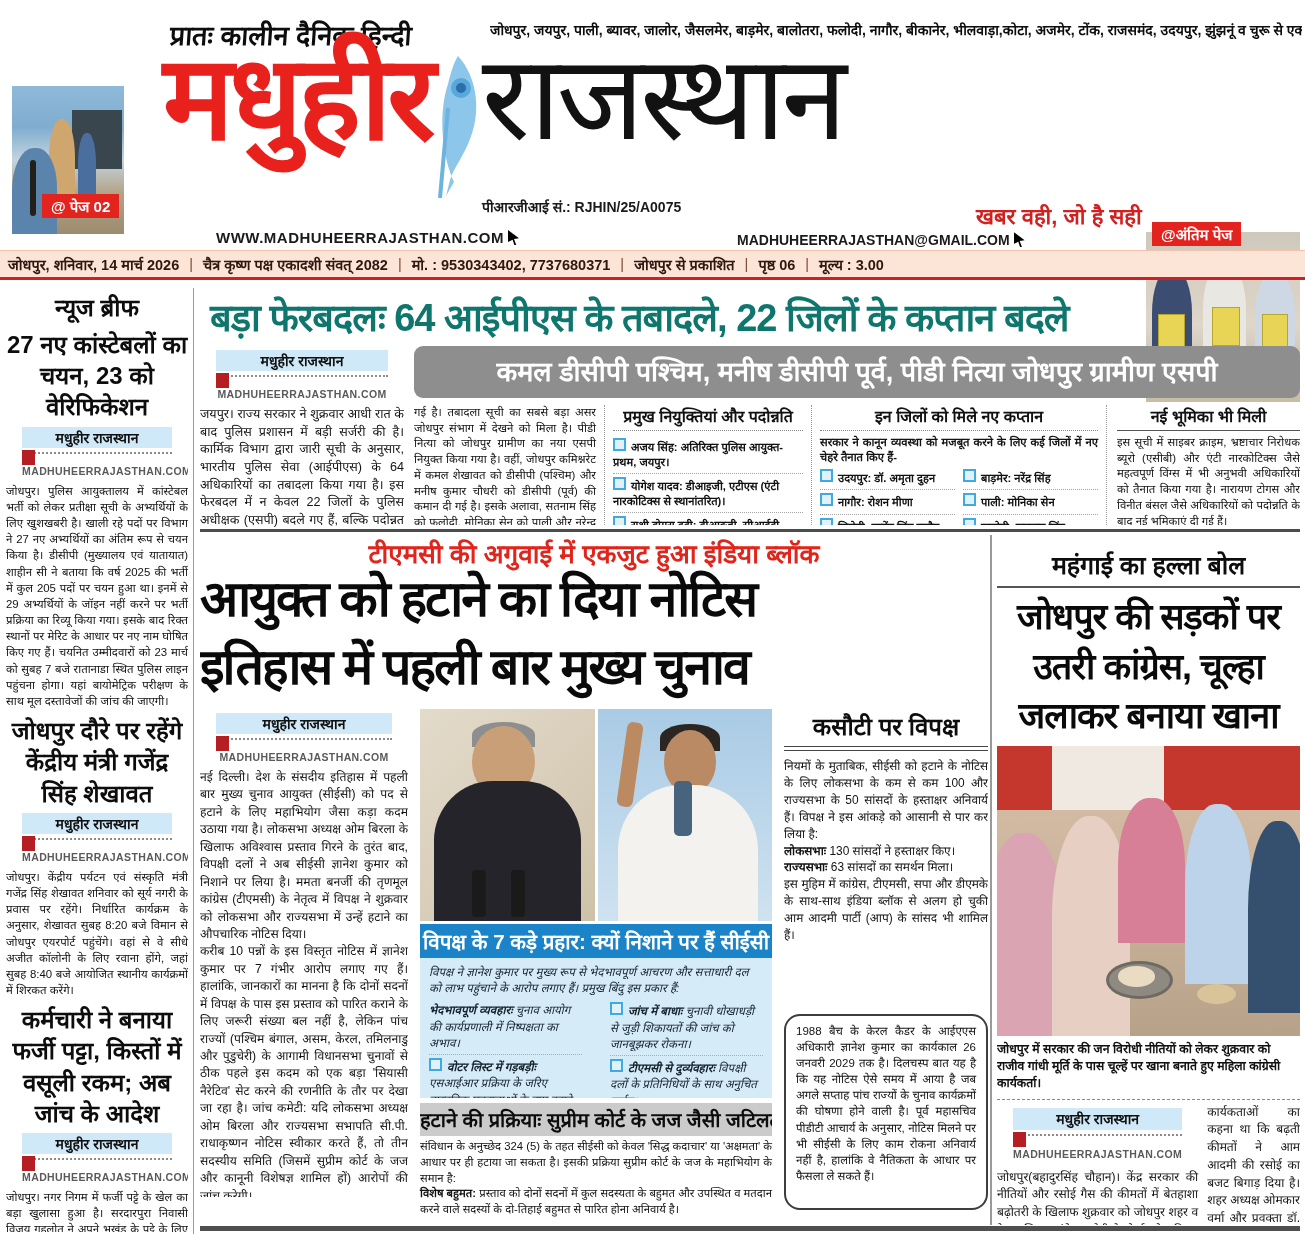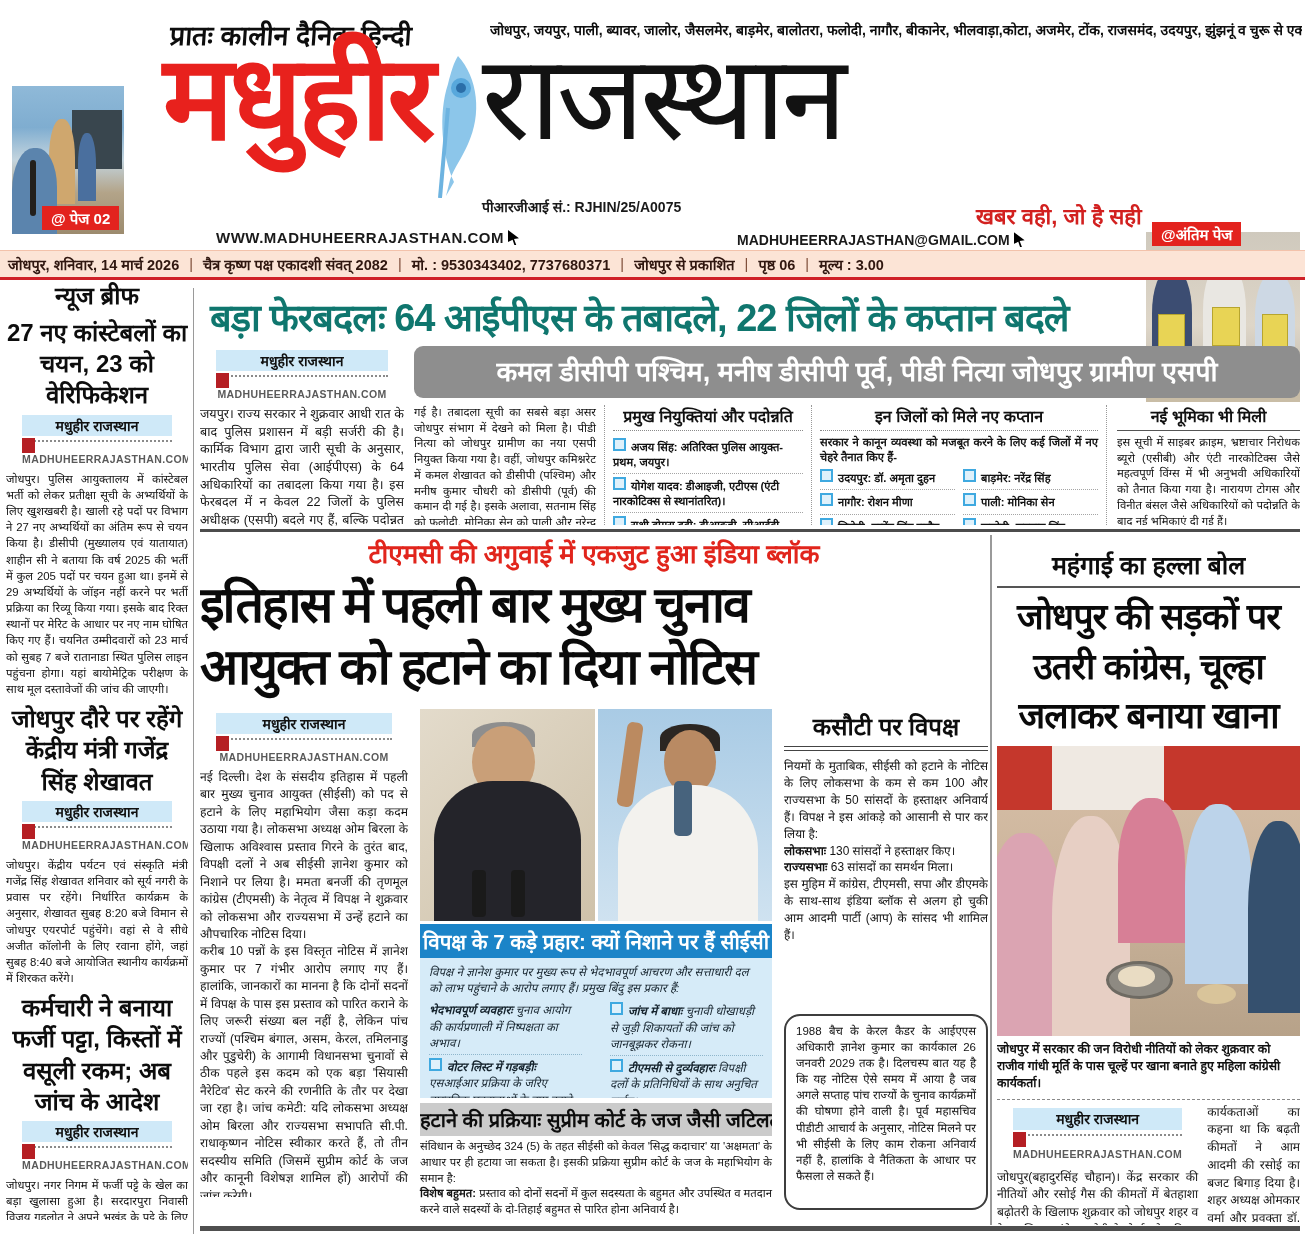--- a/index.html
+++ b/index.html
@@ -101,21 +101,21 @@
   <div class="abs tagline" style="left:170px;top:16px">प्रातः कालीन दैनिक हिन्दी</div>
   <div class="abs cities" style="left:490px;top:20px">जोधपुर, जयपुर, पाली, ब्यावर, जालोर, जैसलमेर, बाड़मेर, बालोतरा, फलोदी, नागौर, बीकानेर, भीलवाड़ा,कोटा, अजमेर, टोंक, राजसमंद, उदयपुर, झुंझनूं व चुरू से एक साथ प्रसारित</div>
 
   <div class="abs photo ph-class" style="left:12px;top:86px;width:112px;height:148px">
     <span class="blackboard"></span>
     <span class="teacher"></span>
     <span class="student"></span>
     <span class="girl"></span>
     <span class="braid"></span>
   </div>
-  <div class="abs plabel" style="left:42px;top:206px">@ पेज 02</div>
+  <div class="abs plabel" style="left:42px;top:194px">@ पेज 02</div>
 
   <div class="abs masthead" style="left:163px;top:42px">
     <span class="mh-red">मधुहीर</span>
     <span style="margin:6px -6px 0 -4px">
       <svg width="60" height="150" viewBox="0 0 60 150">
         <path d="M30 8 C50 30 54 66 40 96 C34 110 26 120 22 132 L18 148 L26 134 C14 108 10 66 20 36 C23 24 26 14 30 8 Z" fill="#8cc6ea"></path>
         <circle cx="33" cy="40" r="10" fill="#58a8dc"></circle>
         <circle cx="33" cy="40" r="5" fill="#2b6ea8"></circle>
         <path d="M20 60 L12 150" stroke="#6db3e0" stroke-width="4" fill="none"></path>
       </svg>
@@ -152,21 +152,21 @@
     <span class="sep">|</span>
     <span>जोधपुर से प्रकाशित</span>
     <span class="sep">|</span>
     <span>पृष्ठ 06</span>
     <span class="sep">|</span>
     <span>मूल्य : 3.00</span>
   </div>
 
   <div class="abs vline" style="left:193px;top:288px;width:1px;height:946px"></div>
 
-  <div class="abs" style="left:6px;top:278px;width:182px;height:942px;overflow:hidden">
+  <div class="abs" style="left:6px;top:290px;width:182px;height:942px;overflow:hidden">
     <div class="nb-title">न्यूज ब्रीफ</div>
     <div class="nb-head">27 नए कांस्टेबलों का चयन, 23 को वेरिफिकेशन</div>
     <div class="byline">
       <div class="by-bar">मधुहीर राजस्थान</div>
       <div class="by-dots">
           <span class="by-sq"></span>
         </div>
       <div class="by-site">MADHUHEERRAJASTHAN.COM</div>
     </div>
     <div class="bt nb-body">जोधपुर। पुलिस आयुक्तालय में कांस्टेबल भर्ती को लेकर प्रतीक्षा सूची के अभ्यर्थियों के लिए खुशखबरी है। खाली रहे पदों पर विभाग ने 27 नए अभ्यर्थियों का अंतिम रूप से चयन किया है। डीसीपी (मुख्यालय एवं यातायात) शाहीन सी ने बताया कि वर्ष 2025 की भर्ती में कुल 205 पदों पर चयन हुआ था। इनमें से 29 अभ्यर्थियों के जॉइन नहीं करने पर भर्ती प्रक्रिया का रिव्यू किया गया। इसके बाद रिक्त स्थानों पर मेरिट के आधार पर नए नाम घोषित किए गए हैं। चयनित उम्मीदवारों को 23 मार्च को सुबह 7 बजे रातानाडा स्थित पुलिस लाइन पहुंचना होगा। यहां बायोमेट्रिक परीक्षण के साथ मूल दस्तावेजों की जांच की जाएगी।</div>
@@ -234,22 +234,22 @@
             <div class="tcol-title" style="border-bottom:1px solid #555">नई भूमिका भी मिली</div>
             <div class="bt" style="font-size:11.4px;line-height:1.38">इस सूची में साइबर क्राइम, भ्रष्टाचार निरोधक ब्यूरो (एसीबी) और एंटी नारकोटिक्स जैसे महत्वपूर्ण विंग्स में भी अनुभवी अधिकारियों को तैनात किया गया है। नारायण टोगस और विनीत बंसल जैसे अधिकारियों को पदोन्नति के बाद नई भूमिकाएं दी गई हैं।</div>
           </div>
         </div>
       </div>
     </div>
   </div>
 
   <div class="abs" style="left:200px;top:535px;width:788px;height:690px;overflow:hidden">
     <div class="kicker-red" style="">टीएमसी की अगुवाई में एकजुट हुआ इंडिया ब्लॉक</div>
+    <div class="ms-line" style="margin-top:-6px">आयुक्त को हटाने का दिया नोटिस</div>
     <div class="ms-line">इतिहास में पहली बार मुख्य चुनाव</div>
-    <div class="ms-line" style="margin-top:-6px">आयुक्त को हटाने का दिया नोटिस</div>
     <div style="display:flex;gap:12px;margin-top:8px">
       <div style="width:208px;flex:none">
         <div class="byline">
           <div class="by-bar">मधुहीर राजस्थान</div>
           <div class="by-dots">
               <span class="by-sq"></span>
             </div>
           <div class="by-site">MADHUHEERRAJASTHAN.COM</div>
         </div>
         <div style="height:428px;overflow:hidden">

